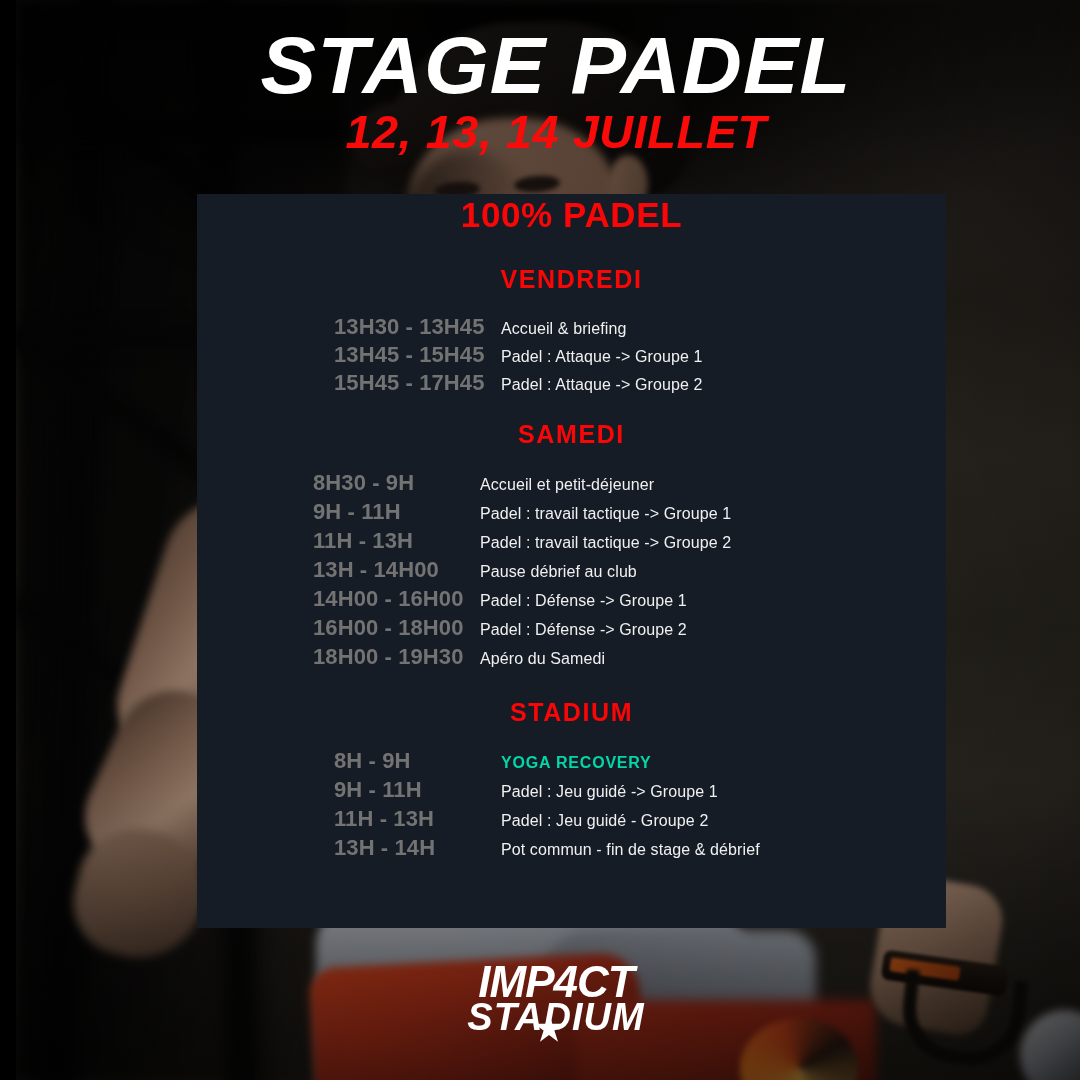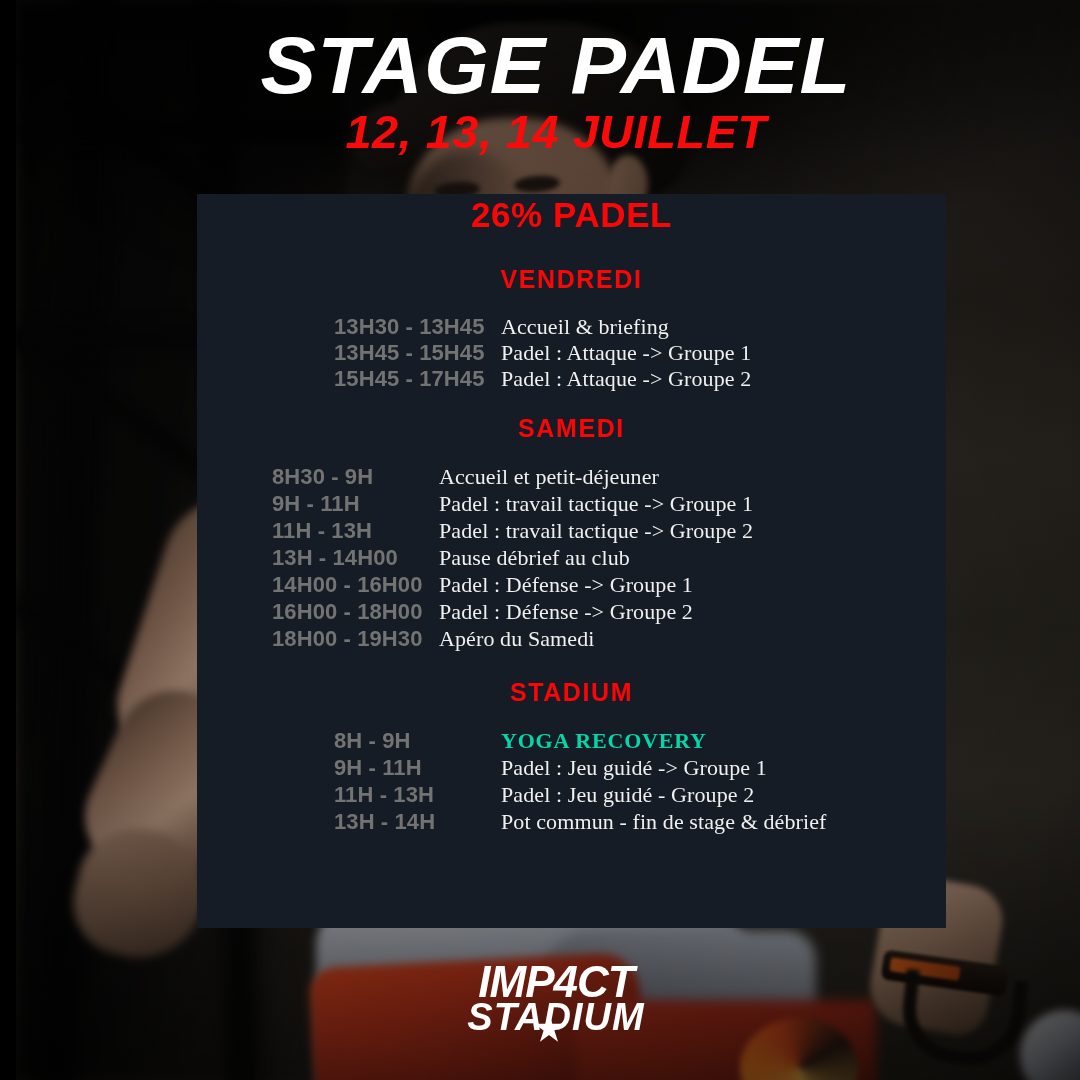--- a/index.html
+++ b/index.html
@@ -358,32 +358,32 @@
   .row .time {
     width: 167px;
     flex: 0 0 167px;
     font-family: "Liberation Sans", sans-serif;
     font-size: 22px;
     font-weight: 700;
     color: #737373;
     letter-spacing: 0.1px;
   }
   .row .desc {
-    font-family: Liberation Serif, serif;
-    font-size: 22px;
+    font-family: Liberation Sans, sans-serif;
+    font-size: 16px;
     font-weight: 400;
     color: #f0f0f0;
     letter-spacing: 0.1px;
   }
   .row .desc.accent {
     font-weight: 700;
     color: #05d6a8;
     letter-spacing: 0.8px;
   }
-  .day-block.samedi .rows   { padding-left: 75px; }
+  .day-block.samedi .rows   { padding-left: 116px; }
   .day-block.samedi .row    { line-height: 27px; }
   .day-block.dimanche .row  { line-height: 27px; }
 
   
   .logo {
     position: absolute;
     left: 0; right: 0;
     top: 962px;
     text-align: center;
     z-index: 6;
@@ -469,21 +469,21 @@
     <div class="bg-vignette"></div>
   </div>
 
   <div class="headline">
     <span class="main">STAGE PADEL</span>
     <span class="sub">12, 13, 14 JUILLET</span>
   </div>
 
   <div class="panel">
 
-    <h2 class="panel-subtitle">26% PADEL</h2>
+    <h2 class="panel-subtitle">100% PADEL</h2>
 
     <section class="day-block vendredi">
       <div class="day-heading">VENDREDI</div>
       <ul class="rows">
         <li class="row">
           <span class="time">13H30 - 13H45</span>
           <span class="desc">Accueil  &amp; briefing</span>
         </li>
         <li class="row">
           <span class="time">13H45 - 15H45</span>

